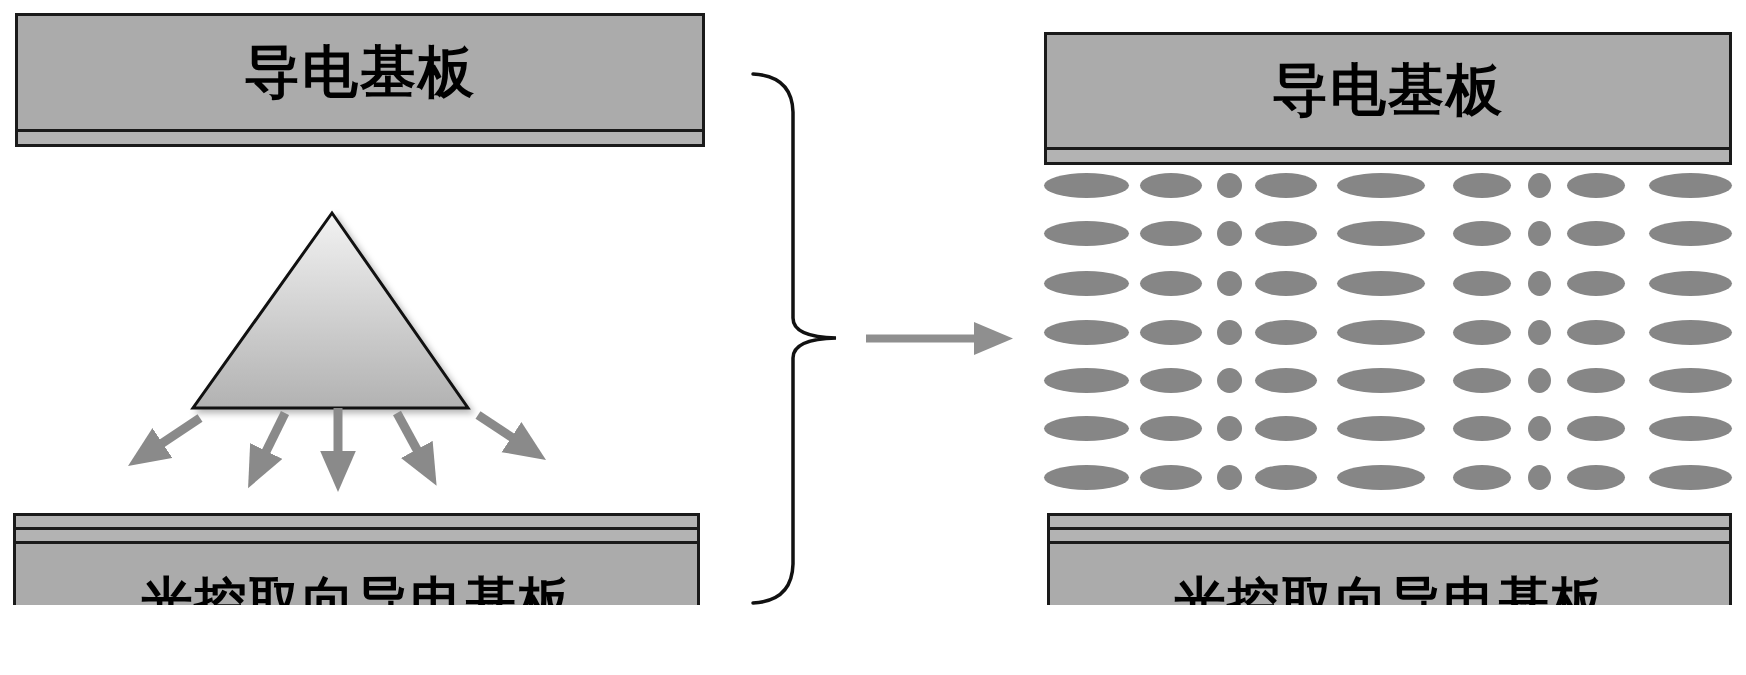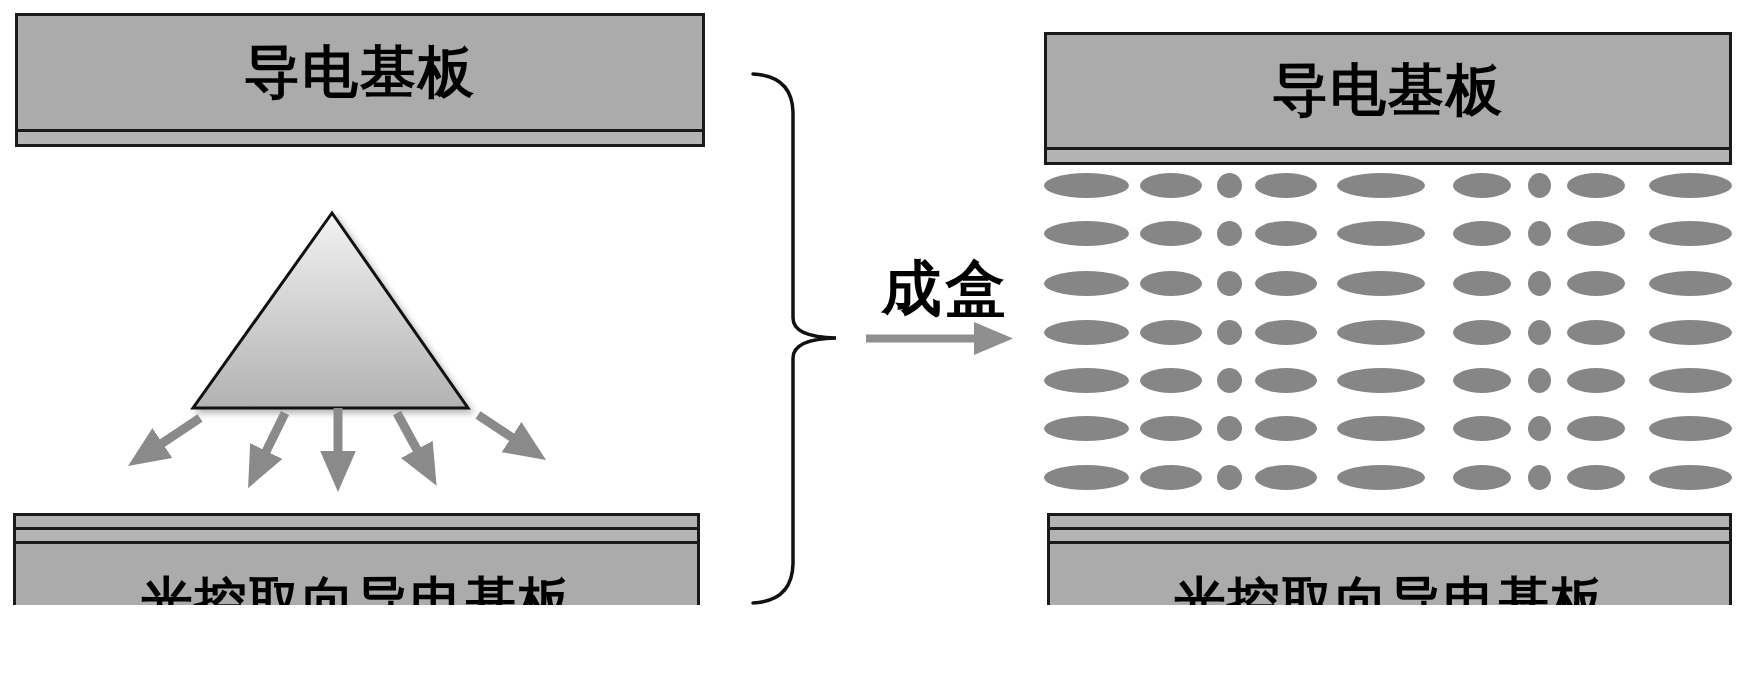--- a/index.html
+++ b/index.html
@@ -73,21 +73,20 @@
   <div id="left-bottom-bar" class="substrate">
     <div class="sub-strip-b"></div>
     <div class="sub-strip-b"></div>
     <div class="sub-main long">光控取向导电基板</div>
   </div>
 
   <svg id="brace-svg" width="110" height="560" viewBox="738 60 110 560">
     <path d="M753,74 Q792,76 793,112 L793,318 Q793,337 836,338 Q793,339 793,358 L793,564 Q792,601 753,603" fill="none" stroke="#111" stroke-width="3.5" stroke-linecap="round"></path>
   </svg>
 
-  <div id="process-text-top" class="process-text">成盒</div>
 
   <svg id="arrow-svg" width="160" height="42" viewBox="858 318 160 42">
     <rect x="866" y="334.5" width="112" height="8" fill="#8f8f8f"></rect>
     <polygon points="974,322 1013,338.5 974,355" fill="#8f8f8f"></polygon>
   </svg>
 
 
   <div id="right-top-bar" class="substrate">
     <div class="sub-main big">导电基板</div>
     <div class="sub-strip-t"></div>

